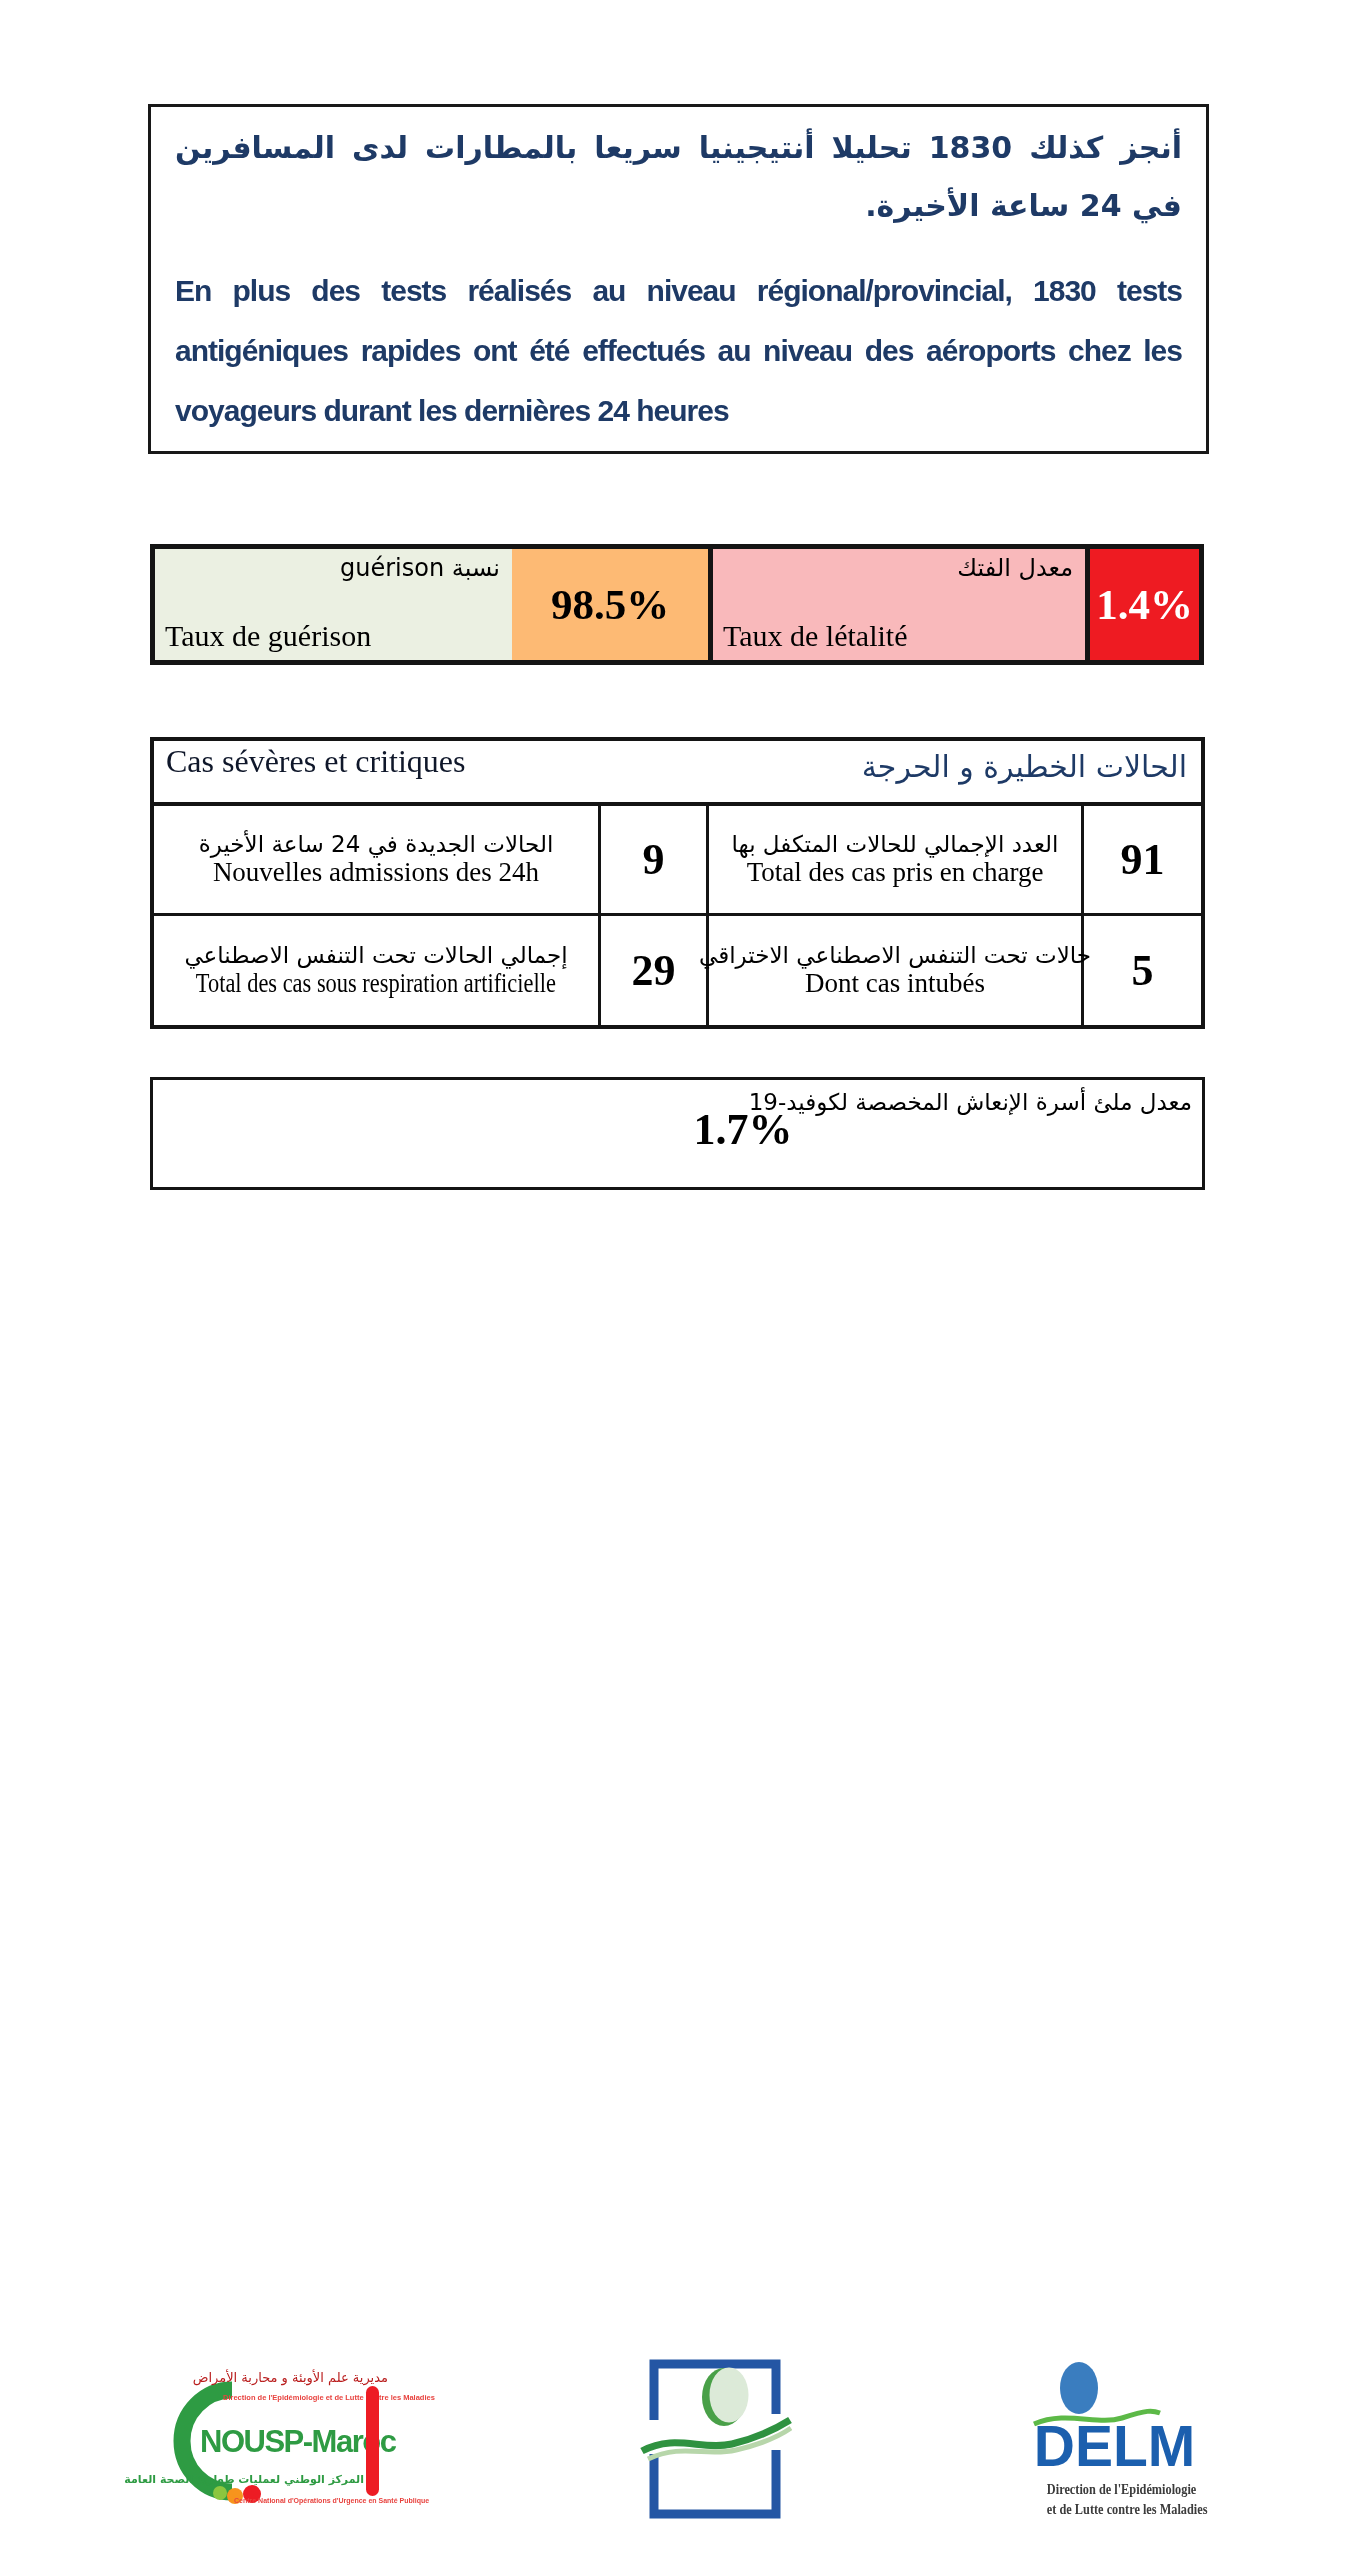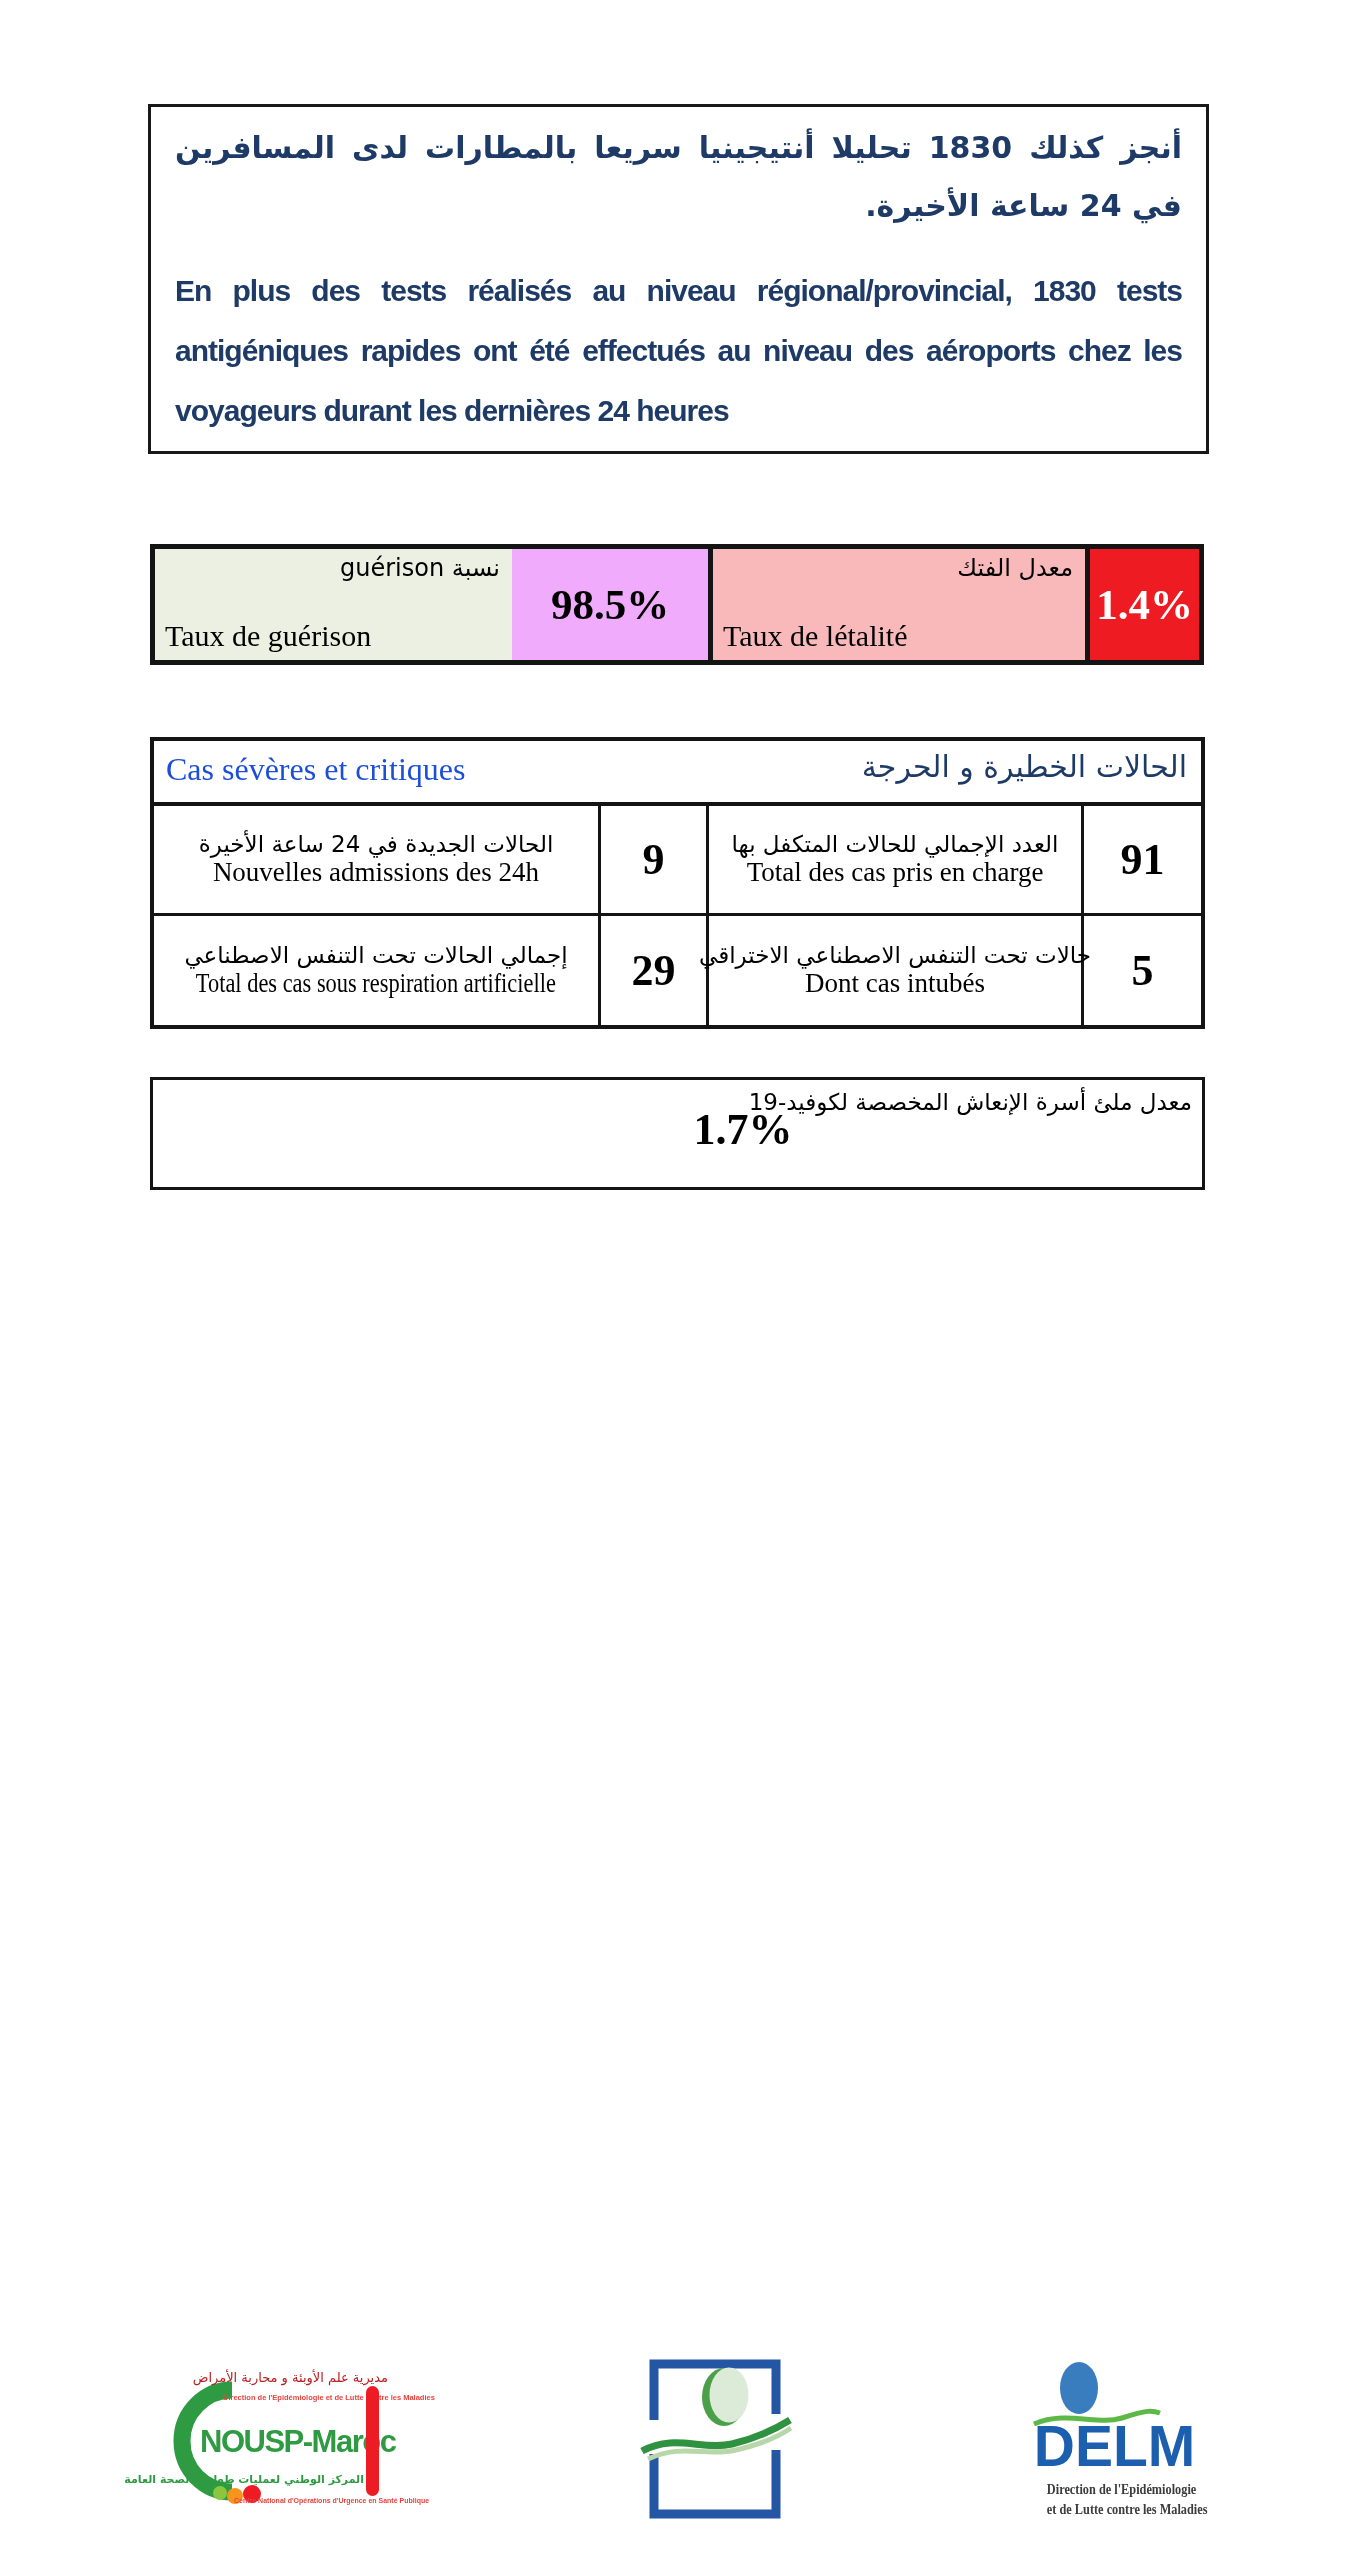--- a/index.html
+++ b/index.html
@@ -17,31 +17,31 @@
             line-height:60px;text-align:justify;}
 
   
   .box2{position:absolute;left:150px;top:544px;width:1054px;height:121px;
         border:5px solid #141414;box-sizing:border-box;display:flex;}
   .rate-label{position:relative;}
   .rate-ar{position:absolute;top:5px;right:12px;font-family:"DejaVu Sans",sans-serif;
            font-size:24px;direction:rtl;white-space:nowrap;}
   .rate-fr{position:absolute;bottom:7px;left:10px;font-size:30px;white-space:nowrap;}
   .c-rec-label{flex:0 0 357px;background:#ebf0e2;}
-  .c-rec-val{flex:0 0 196px;background:#f0abfc;display:flex;align-items:center;
+  .c-rec-val{flex:0 0 196px;background:#fdba74;display:flex;align-items:center;
              justify-content:center;font-weight:bold;font-size:43px;}
   .c-fat-label{flex:0 0 372px;background:#f9b9bb;border-left:5px solid #141414;}
   .c-fat-val{flex:1;background:#ee1b22;color:#fff;border-left:5px solid #141414;
              display:flex;align-items:center;justify-content:center;font-weight:bold;font-size:43px;}
 
   
   .box3{position:absolute;left:150px;top:737px;width:1055px;height:292px;
         border:4px solid #141414;box-sizing:border-box;background:#fff;}
   .box3-header{position:relative;height:61px;border-bottom:4px solid #141414;}
-  .sev-fr{position:absolute;left:12px;top:10px;font-size:32px;color:#1d4ed8;white-space:nowrap;}
+  .sev-fr{position:absolute;left:12px;top:2px;font-size:32px;color:#0f172a;white-space:nowrap;}
   .sev-ar{position:absolute;right:14px;top:8px;font-family:"DejaVu Sans",sans-serif;
           font-weight:normal;font-size:30px;color:#1e3a66;direction:rtl;white-space:nowrap;}
   .box3-grid{display:grid;grid-template-columns:447px 108px 375px 1fr;
              grid-auto-rows:1fr;height:calc(100% - 65px);}
   .cell{display:flex;flex-direction:column;align-items:center;justify-content:center;
         text-align:center;box-sizing:border-box;}
   .bR{border-right:3px solid #141414;}
   .bB{border-bottom:3px solid #141414;}
   .cell .ar{font-family:"DejaVu Sans",sans-serif;font-size:23px;direction:rtl;white-space:nowrap;}
   .cell .fr{font-size:27px;white-space:nowrap;}

